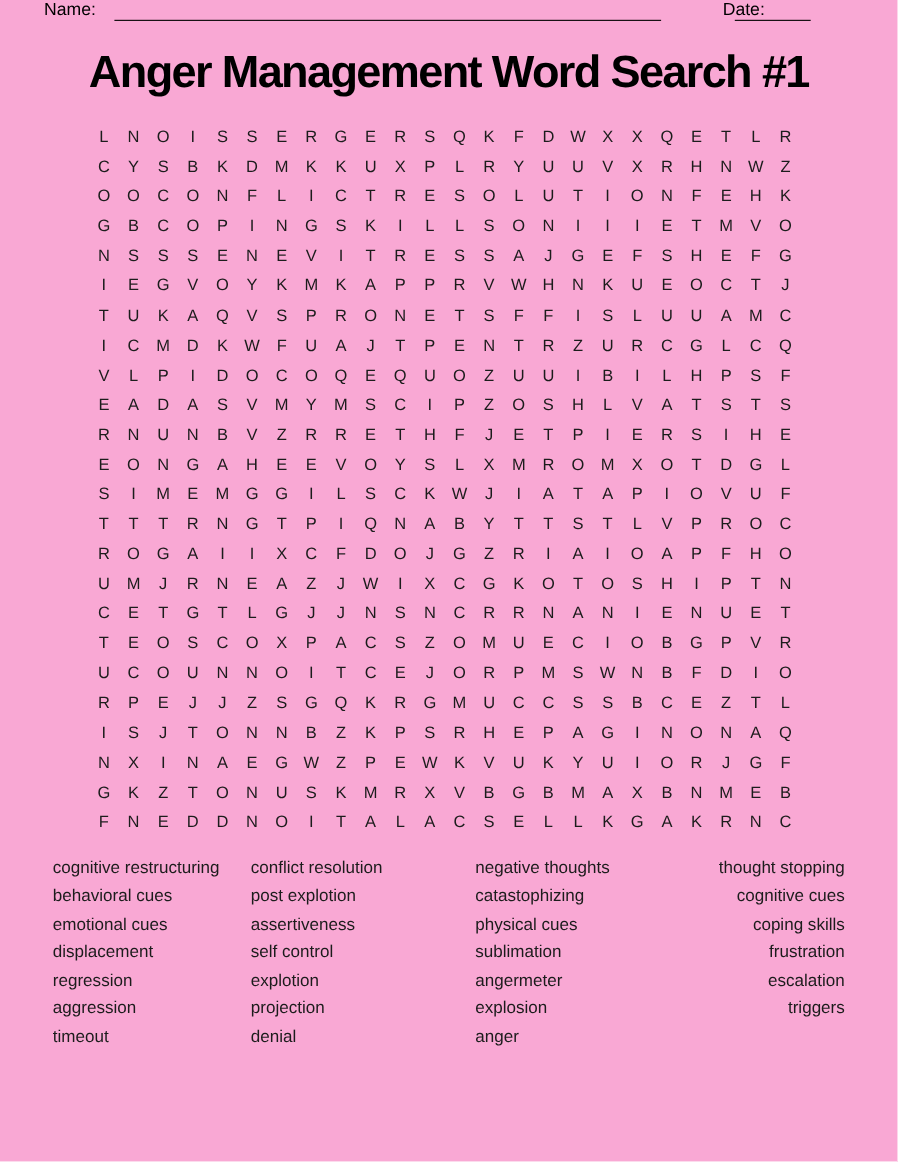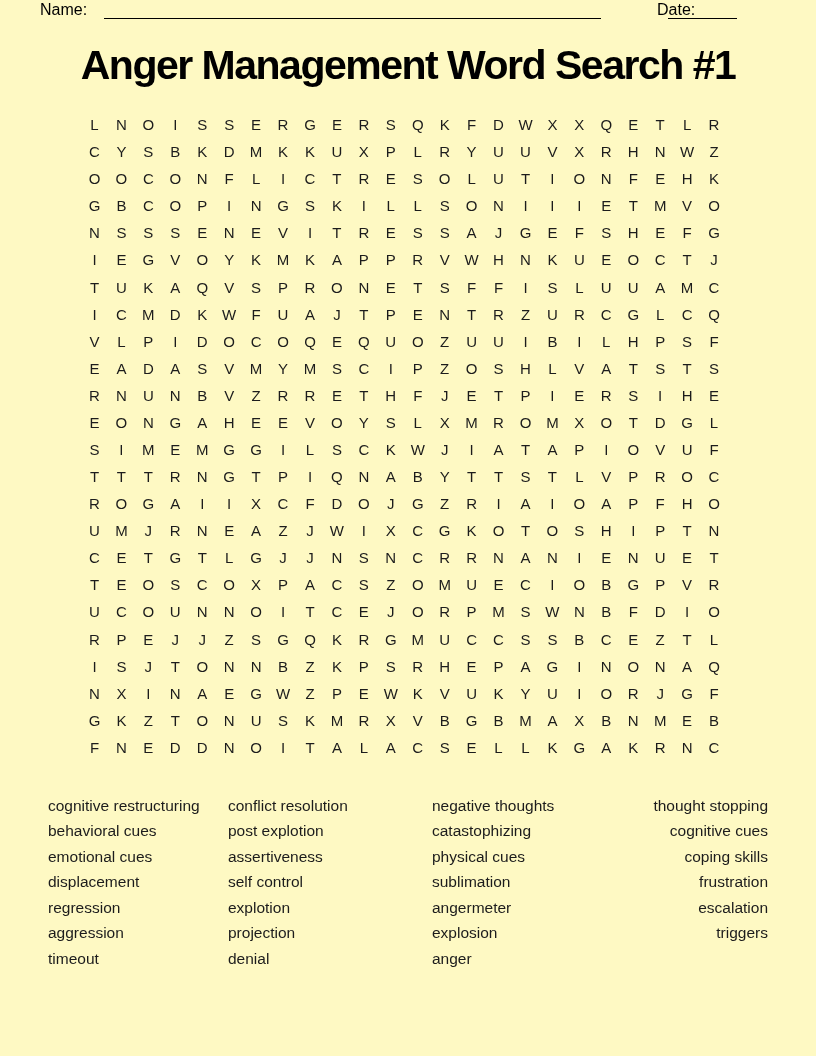--- a/index.html
+++ b/index.html
@@ -4,21 +4,21 @@
 <style>
   * { margin: 0; padding: 0; box-sizing: border-box; }
   html, body {
     width: 816px; height: 1056px;
     background: #ffffff;
     font-family: "Liberation Sans", "DejaVu Sans", sans-serif;
     color: #1a1a1a;
     position: relative;
     overflow: hidden;
   }
-  .page { position: absolute; inset: 0; width: 816px; height: 1056px; background: #fef9c3; }
+  .page { position: absolute; inset: 0; width: 816px; height: 1056px; background: #f9a8d4; }
 
   
   .hdr-label {
     position: absolute; top: 1px;
     font-size: 16px; color: #000000;
   }
   .name-label { left: 40px; }
   .date-label { left: 657px; }
   .blank-line {
     position: absolute; top: 3px; height: 16px;
@@ -46,21 +46,21 @@
     grid-auto-rows: 27.08px;
   }
   .letter-grid .cell {
     display: flex; align-items: center; justify-content: center;
     font-size: 15px;
     color: #1c1c1c;
   }
 
   
   .word-list { position: absolute; top: 777px; left: 0; width: 816px; }
-  .word-col { position: absolute; top: 16px; width: 180px; }
+  .word-col { position: absolute; top: 0; width: 180px; }
   .word-col-0 { left: 48px; }
   .word-col-1 { left: 228px; }
   .word-col-2 { left: 408px; margin-left: 24px; }
   .word-col-3 { left: 588px; text-align: right; }
   .word-item {
     height: 25.45px;
     line-height: 25.45px;
     font-size: 15.5px;
     color: #1c1c1c;
     white-space: nowrap;

